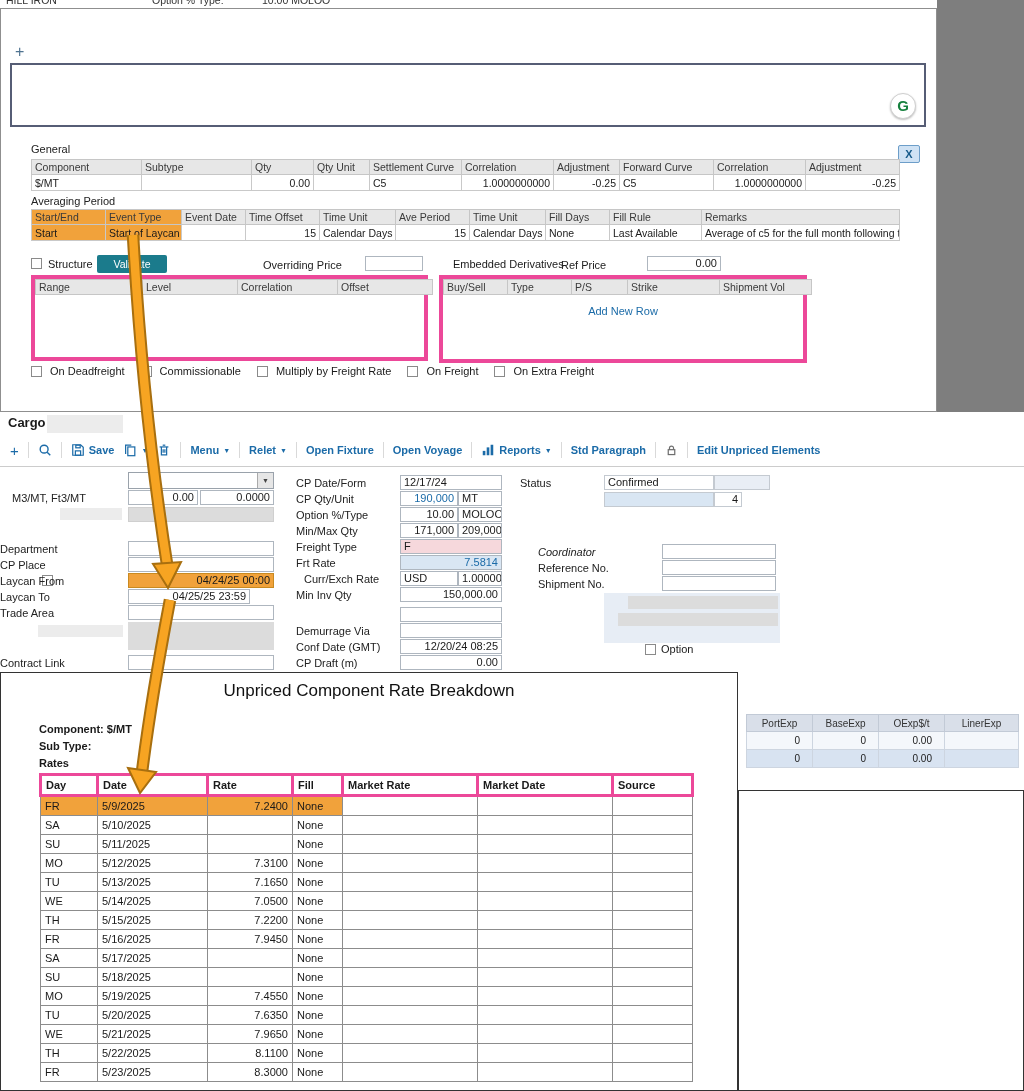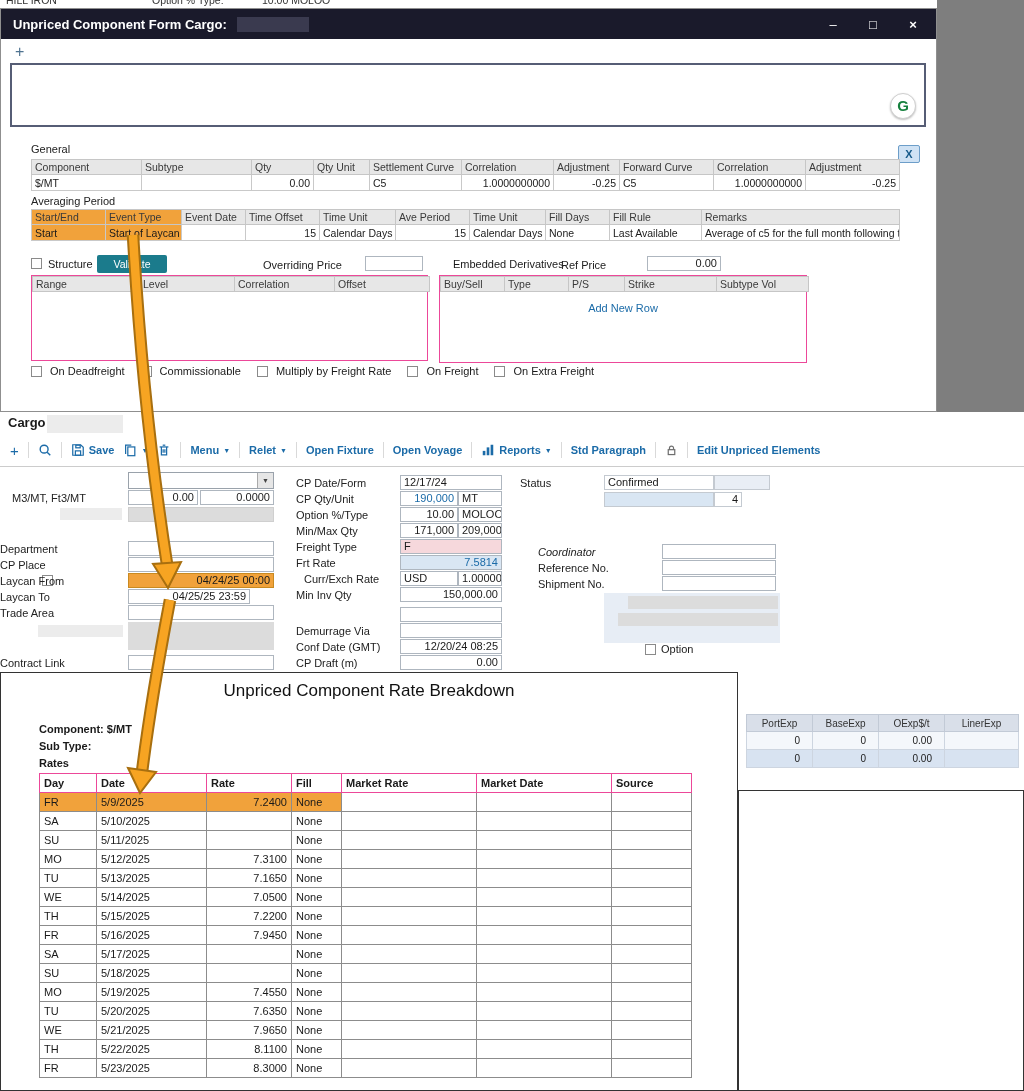--- a/index.html
+++ b/index.html
@@ -52,21 +52,21 @@
            padding:0 3px;height:14px;color:#3a3a3a;white-space:nowrap;overflow:hidden;}
   .grid td{border:1px solid #c9c9c9;background:#fff;padding:0 3px;height:15px;
            white-space:nowrap;overflow:hidden;}
   .general-grid td:nth-child(3),.general-grid td:nth-child(6),.general-grid td:nth-child(7),
   .general-grid td:nth-child(9),.general-grid td:nth-child(10){text-align:right;}
   .avg-grid th:nth-child(-n+2),.avg-grid td:nth-child(-n+2){background:var(--highlight-orange,#F1A23B);}
   .avg-grid td:nth-child(4),.avg-grid td:nth-child(6){text-align:right;}
   .validate-btn{position:absolute;left:96px;top:246px;width:70px;height:18px;
         background:var(--teal,#1B7B8C);color:#fff;border:none;font-size:10.5px;border-radius:2px;
         cursor:pointer;font-family:inherit;}
-  .subbox{position:absolute;border:1px solid #ec4899;background:#fff;box-sizing:border-box;}
+  .subbox{position:absolute;border:4px solid #ec4899;background:#fff;box-sizing:border-box;}
   .subbox .grid{position:static;width:100%;}
   .addrow{display:block;text-align:center;margin-top:10px;color:var(--link-blue,#1B6BA8);
           font-size:11px;cursor:pointer;text-decoration:none;}
   .flags{position:absolute;left:30px;top:356px;display:flex;gap:16px;font-size:11px;align-items:center;}
   .flags label{display:flex;gap:8px;align-items:center;cursor:pointer;white-space:nowrap;}
 
   
   .cargo{position:absolute;left:0;top:412px;width:1024px;height:260px;background:#fff;}
   .cargo-title{position:absolute;left:8px;top:3px;font-size:13px;font-weight:700;}
   .toolbar{position:absolute;left:0;right:0;top:24px;height:28px;display:flex;align-items:center;
@@ -83,21 +83,21 @@
             border-left:1px solid #aaa;font-size:7px;color:#444;text-align:center;line-height:15px;}
   .panel-blue{position:absolute;background:#e7edf5;}
 
   
   .ratewin{position:absolute;left:0;top:672px;width:738px;height:419px;background:#fff;
            border:1px solid #333;box-sizing:border-box;}
   .rate-title{position:absolute;left:0;right:0;top:8px;text-align:center;font-size:17px;color:#111;}
   .rb-line{position:absolute;left:38px;font-weight:700;font-size:11px;}
   .rates-grid{position:absolute;left:38px;top:100px;border-collapse:collapse;table-layout:fixed;
               font-size:11px;background:#fff;}
-  .rates-grid th{border:1px solid #ec4899;font-weight:700;text-align:left;padding:2px 4px;
+  .rates-grid th{border:3px solid #ec4899;font-weight:700;text-align:left;padding:2px 4px;
                  height:14px;background:#fff;white-space:nowrap;}
   .rates-grid td{border:1px solid #8c8c8c;padding:1px 4px;height:16px;white-space:nowrap;overflow:hidden;}
   .rates-grid td:nth-child(3){text-align:right;}
   .rates-grid tbody tr:first-child td:nth-child(-n+4){background:var(--highlight-orange,#F1A23B);}
 
   
   .exp-grid{position:absolute;left:738px;top:714px;border-collapse:collapse;table-layout:fixed;
             font-size:10px;}
   .exp-grid th{background:#d9dfe9;border:1px solid #c2cad6;font-weight:400;height:14px;
                text-align:center;color:#333;white-space:nowrap;overflow:hidden;}
@@ -117,28 +117,20 @@
 
   <div class="gray-backdrop"></div>
 
   <div class="top-fragment">
     <span style="left:6px;">HILL IRON</span>
     <span style="left:152px;">Option % Type:</span>
     <span style="left:262px;">10.00  MOLOO</span>
   </div>
 
   <div class="dialog">
-    <div class="titlebar">
-      <span class="titlebar-title">Unpriced Component Form Cargo:</span>
-      <span class="tb-redact"></span>
-      <span class="tb-spacer"></span>
-      <span class="winbtn">–</span>
-      <span class="winbtn">□</span>
-      <span class="winbtn" style="font-weight:700;">×</span>
-    </div>
 
     <div class="plusmark">+</div>
 
     <div class="bigtext">
       <div class="gram">G</div>
     </div>
 
     <div class="sec-label" style="left:30px;top:134px;">General</div>
     <button class="xbtn">X</button>
 
@@ -272,21 +264,21 @@
             <col style="width:92px">
             <col style="width:92px">
           </colgroup>
         <thead>
           <tr>
 
           <th>Buy/Sell</th>
               <th>Type</th>
               <th>P/S</th>
               <th>Strike</th>
-              <th>Subtype Vol</th>
+              <th>Shipment Vol</th>
             </tr>
         </thead>
       </table>
       <a class="addrow">Add New Row</a>
     </div>
 
     <div class="flags">
 
     <label>
         <span class="cb"></span>

